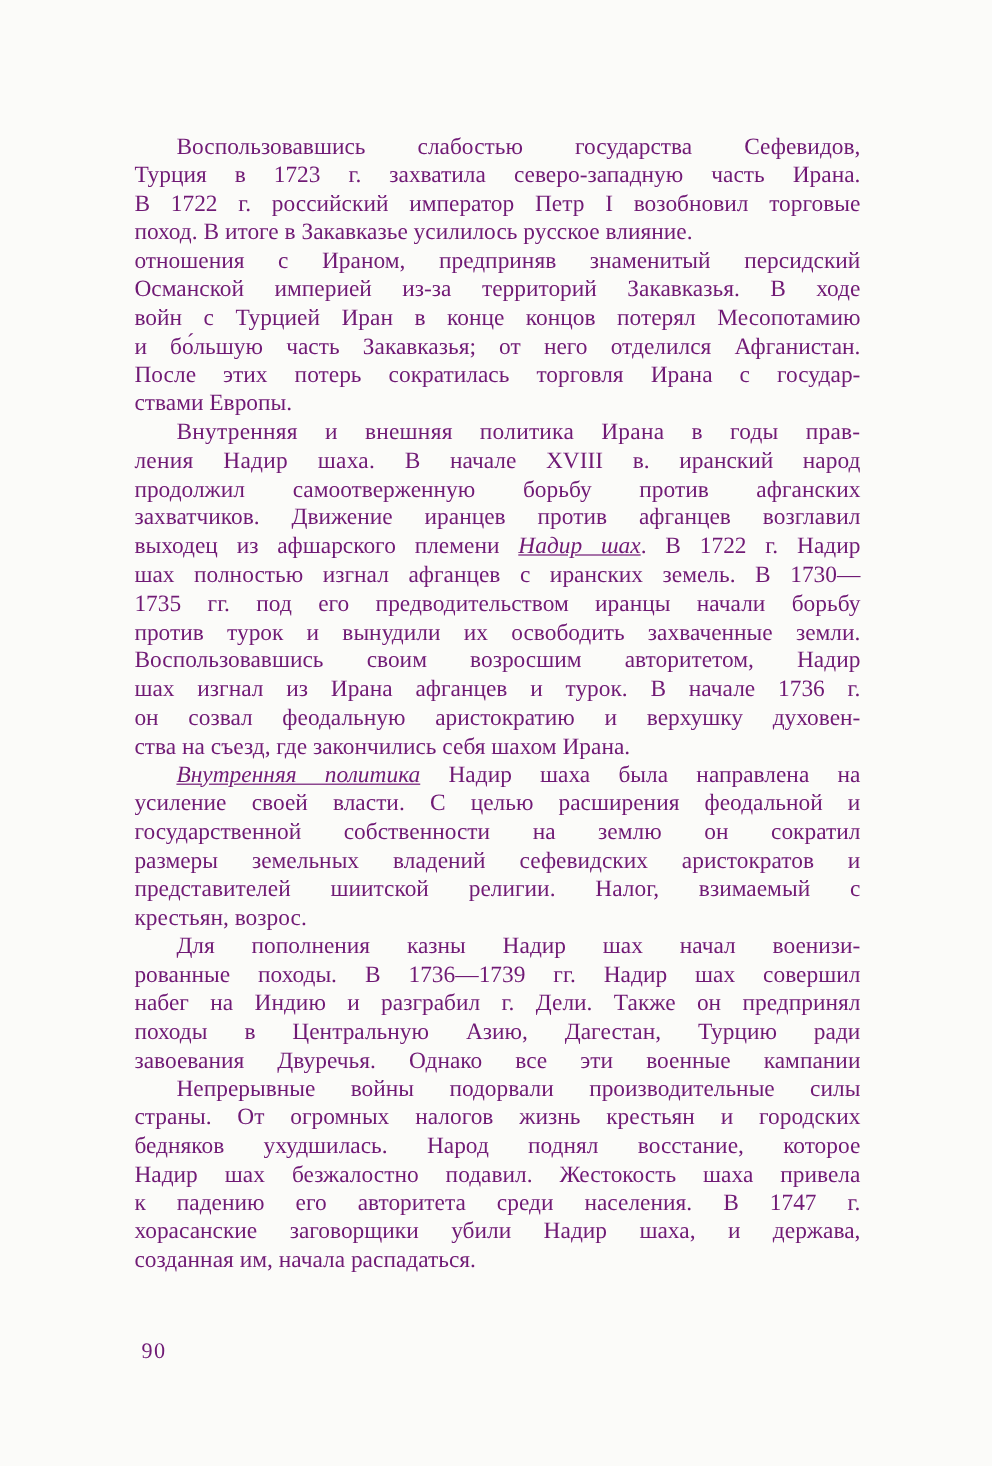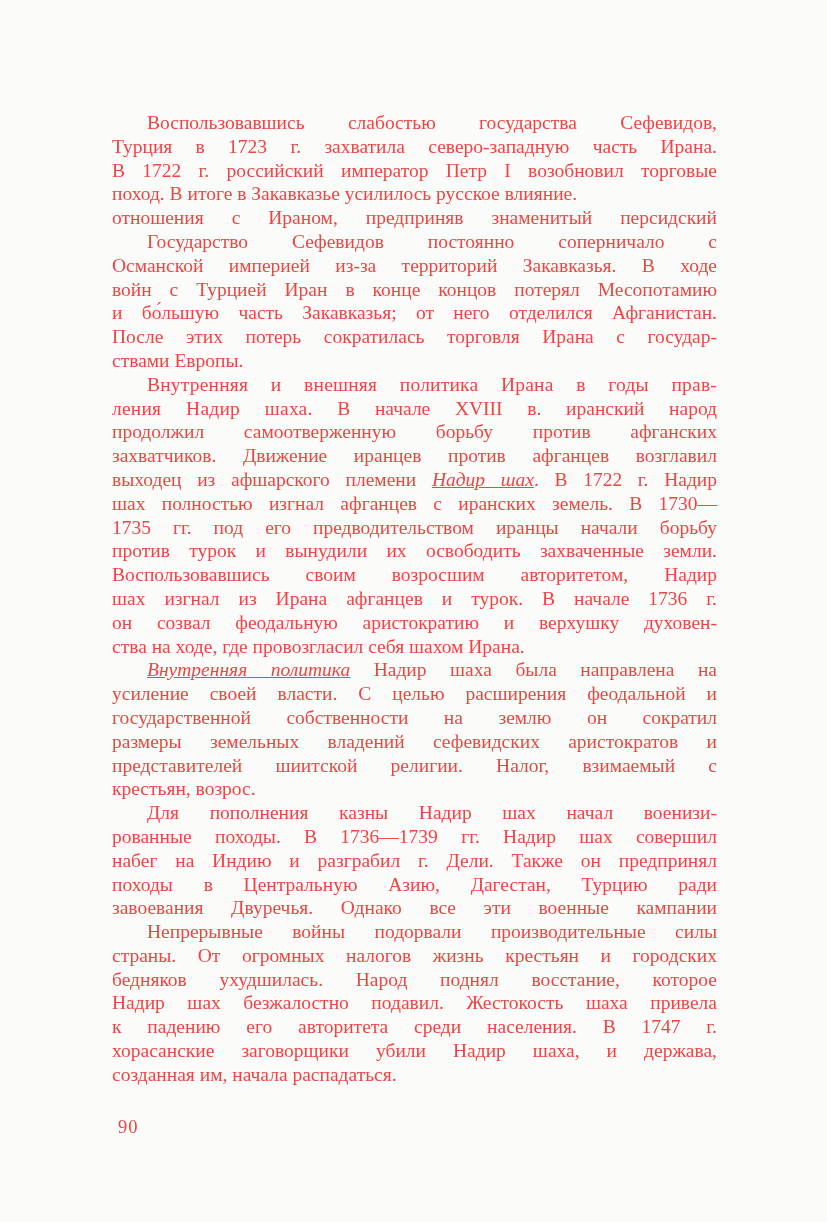--- a/index.html
+++ b/index.html
@@ -35,50 +35,49 @@
   .pagenum {
     position: absolute;
     left: 118px; top: 1117px;
     font-size: 18.5px;
     letter-spacing: 1px;
   }
 </style>
 </head>
 <body>
 
-<div class="page" style="background: rgb(251, 251, 249); color: #ef4444;">
+<div class="page" style="background: rgb(251, 251, 249); color: #701a75;">
   <div class="textblock">
       <div class="para">
         <div class="pline indent"><span class="r-n">Воспользовавшись слабостью государства Сефевидов,</span></div>
         <div class="pline"><span class="r-n">Турция в 1723 г. захватила северо-западную часть Ирана.</span></div>
         <div class="pline"><span class="r-n">В 1722 г. российский император Петр I возобновил торговые</span></div>
         <div class="pline last"><span class="r-n">поход. В итоге в Закавказье усилилось русское влияние.</span></div>
         <div class="pline"><span class="r-n">отношения с Ираном, предприняв знаменитый персидский</span></div>
       </div>
       <div class="para">
-        <div class="pline indent"><span class="r-n">Государство Сефевидов постоянно соперничало с</span></div>
         <div class="pline"><span class="r-n">Османской империей из-за территорий Закавказья. В ходе</span></div>
         <div class="pline"><span class="r-n">войн с Турцией Иран в конце концов потерял Месопотамию</span></div>
         <div class="pline"><span class="r-n">и бо́льшую часть Закавказья; от него отделился Афганистан.</span></div>
         <div class="pline"><span class="r-n">После этих потерь сократилась торговля Ирана с государ-</span></div>
         <div class="pline last"><span class="r-n">ствами Европы.</span></div>
       </div>
       <div class="para">
         <div class="pline indent"><span class="r-b">Внутренняя и внешняя политика Ирана в годы прав-</span></div>
         <div class="pline"><span class="r-b">ления Надир шаха.</span><span class="r-n"> В начале XVIII в. иранский народ</span></div>
         <div class="pline"><span class="r-n">продолжил самоотверженную борьбу против афганских</span></div>
         <div class="pline"><span class="r-n">захватчиков. Движение иранцев против афганцев возглавил</span></div>
         <div class="pline"><span class="r-n">выходец из афшарского племени </span><span class="r-i">Надир шах</span><span class="r-n">. В 1722 г. Надир</span></div>
         <div class="pline"><span class="r-n">шах полностью изгнал афганцев с иранских земель. В 1730—</span></div>
         <div class="pline"><span class="r-n">1735 гг. под его предводительством иранцы начали борьбу</span></div>
         <div class="pline"><span class="r-n">против турок и вынудили их освободить захваченные земли.</span></div>
         <div class="pline"><span class="r-n">Воспользовавшись своим возросшим авторитетом, Надир</span></div>
         <div class="pline"><span class="r-n">шах изгнал из Ирана афганцев и турок. В начале 1736 г.</span></div>
         <div class="pline"><span class="r-n">он созвал феодальную аристократию и верхушку духовен-</span></div>
-        <div class="pline last"><span class="r-n">ства на ходе, где провозгласил себя шахом Ирана.</span></div>
+        <div class="pline last"><span class="r-n">ства на съезд, где закончились себя шахом Ирана.</span></div>
       </div>
       <div class="para">
         <div class="pline indent"><span class="r-i">Внутренняя политика</span><span class="r-n"> Надир шаха была направлена на</span></div>
         <div class="pline"><span class="r-n">усиление своей власти. С целью расширения феодальной и</span></div>
         <div class="pline"><span class="r-n">государственной собственности на землю он сократил</span></div>
         <div class="pline"><span class="r-n">размеры земельных владений сефевидских аристократов и</span></div>
         <div class="pline"><span class="r-n">представителей шиитской религии. Налог, взимаемый с</span></div>
         <div class="pline last"><span class="r-n">крестьян, возрос.</span></div>
       </div>
       <div class="para">

